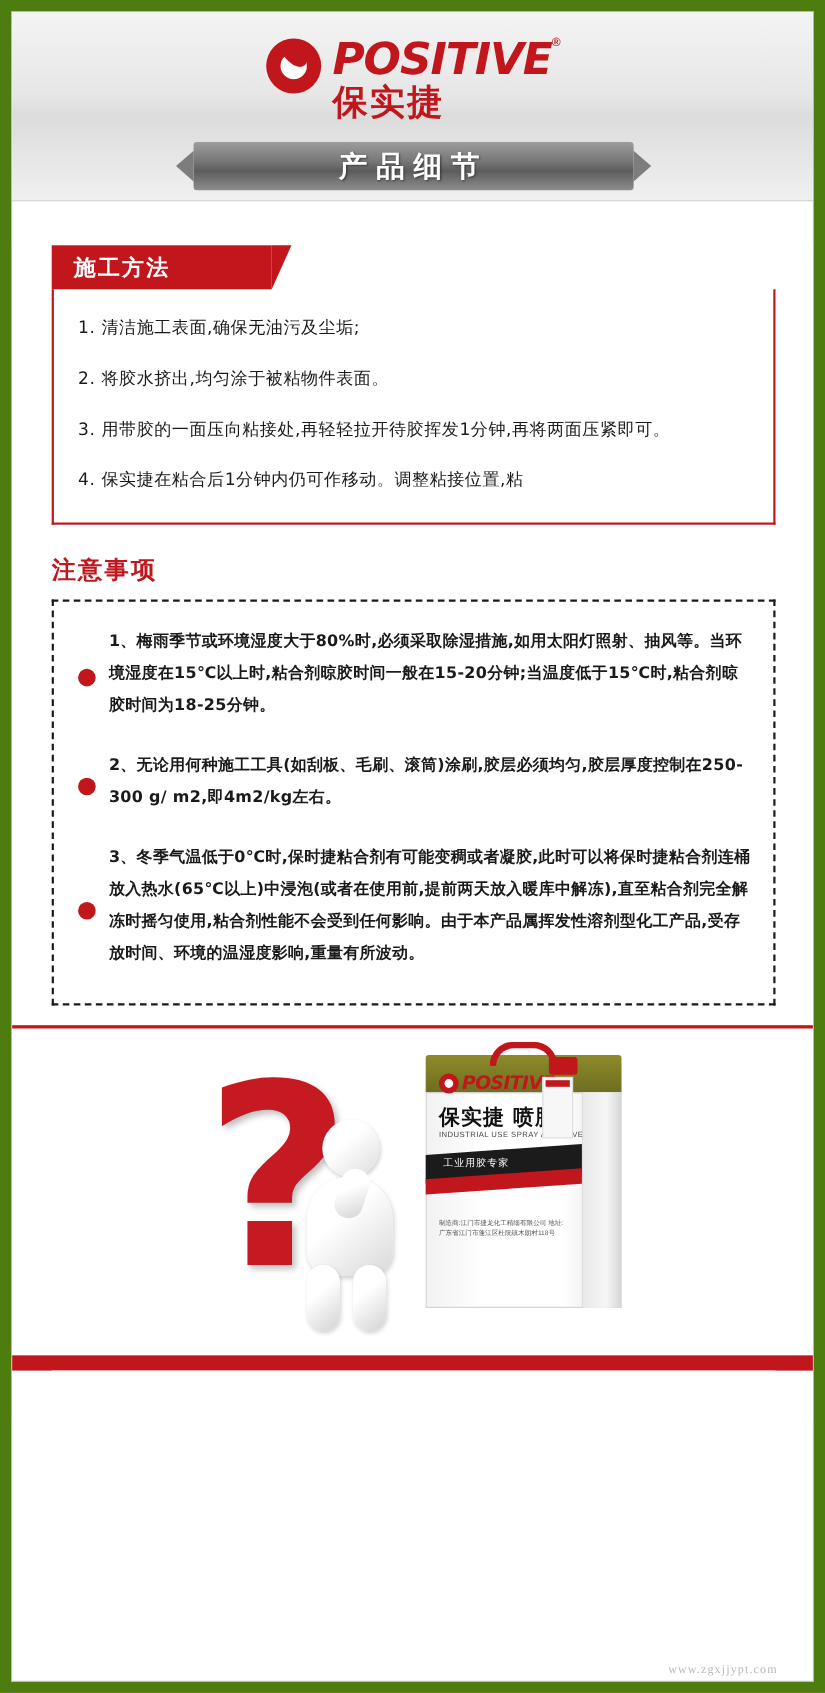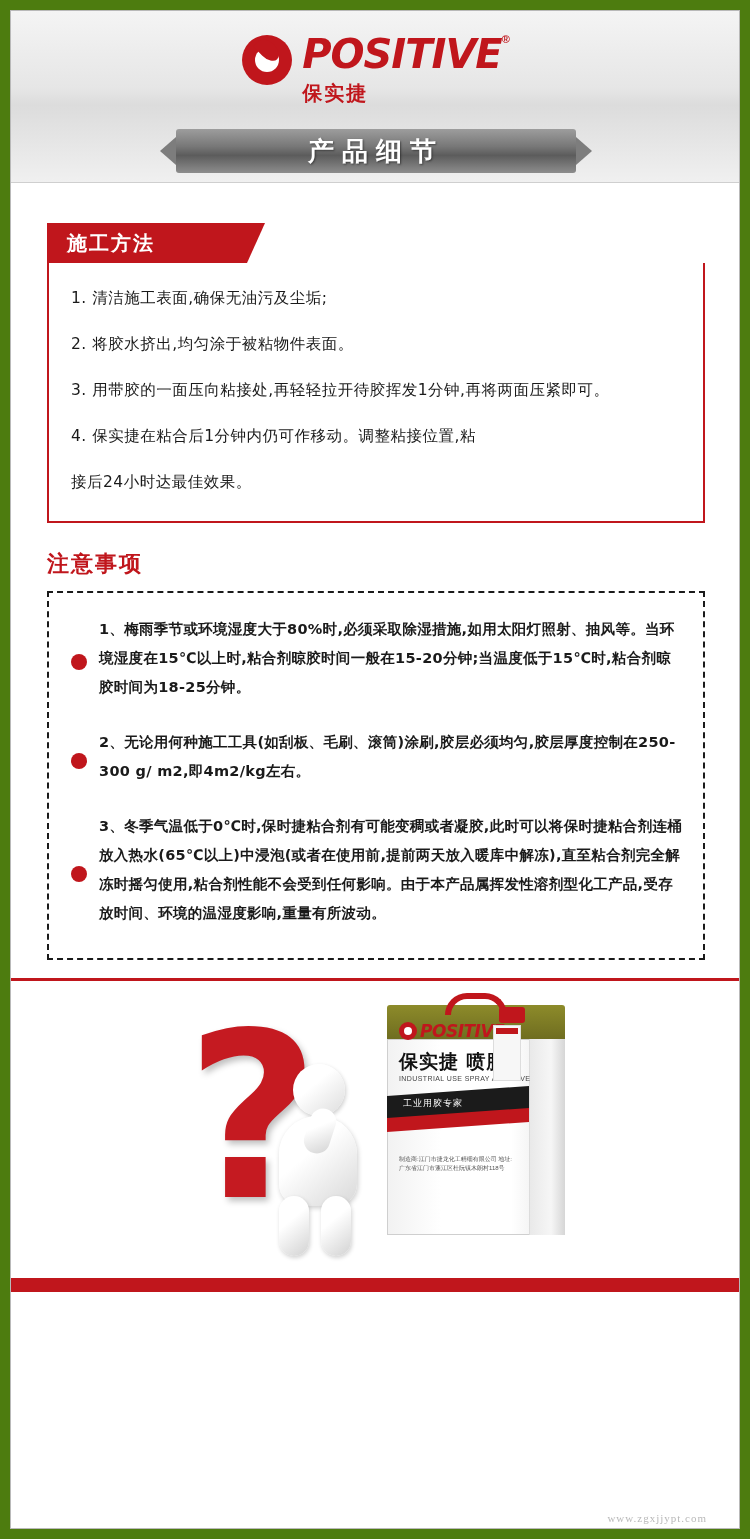--- a/index.html
+++ b/index.html
@@ -69,21 +69,21 @@
     font-weight: bold;
     font-style: italic;
     font-size: 40px;
     letter-spacing: -1px;
     color: #c0161c;
     line-height: 42px;
   }
   .logo-cn {
     font-family: "DejaVu Sans", sans-serif;
     font-weight: bold;
-    font-size: 20px;
+    font-size: 32px;
     letter-spacing: 2px;
     color: #c0161c;
     line-height: 32px;
     margin-top: 2px;
   }
   .reg {
     font-size: 11px; vertical-align: super;
   }
   .title-banner {
     position: absolute;
@@ -392,21 +392,20 @@
     <div class="content">
 
       <div class="tab-head">
         <span>施工方法</span>
       </div>
       <div class="method-box">
         <div class="m-line">1. 清洁施工表面,确保无油污及尘垢;</div>
         <div class="m-line">2. 将胶水挤出,均匀涂于被粘物件表面。</div>
         <div class="m-line">3. 用带胶的一面压向粘接处,再轻轻拉开待胶挥发1分钟,再将两面压紧即可。</div>
         <div class="m-line">4. 保实捷在粘合后1分钟内仍可作移动。调整粘接位置,粘</div>
-        <div class="m-line">接后24小时达最佳效果。</div>
       </div>
 
       <div class="notes-head">注意事项</div>
       <div class="notes-box">
         <div class="note-item">
           <div class="bullet"></div>
           <div class="note-text">1、梅雨季节或环境湿度大于80%时,必须采取除湿措施,如用太阳灯照射、抽风等。当环境湿度在15℃以上时,粘合剂晾胶时间一般在15-20分钟;当温度低于15℃时,粘合剂晾胶时间为18-25分钟。</div>
         </div>
         <div class="note-item">
           <div class="bullet"></div>

